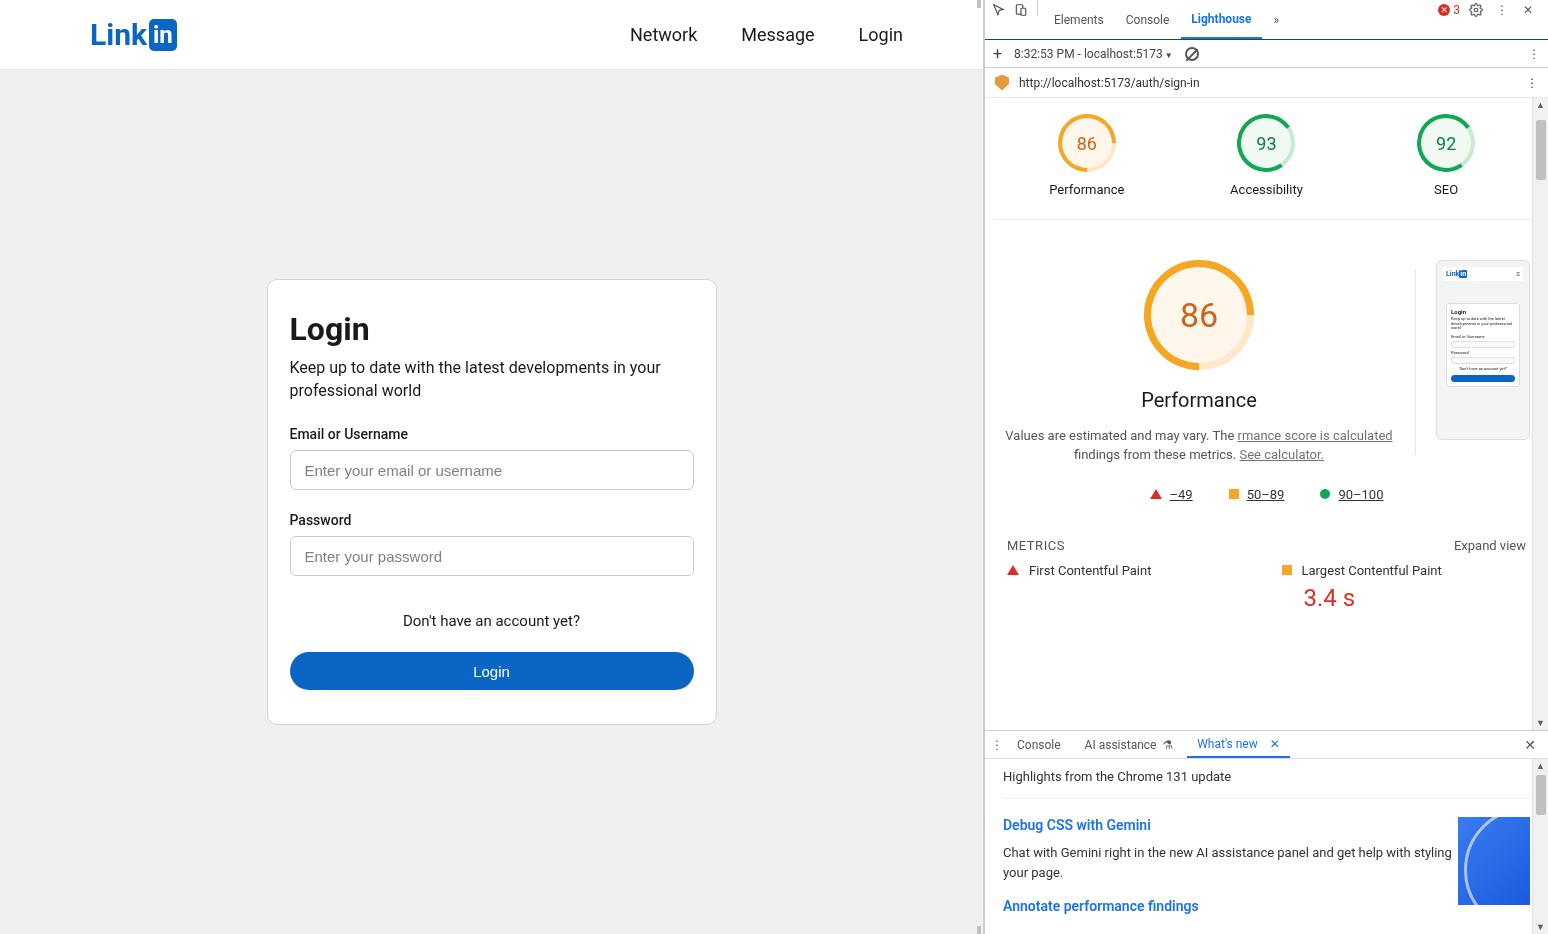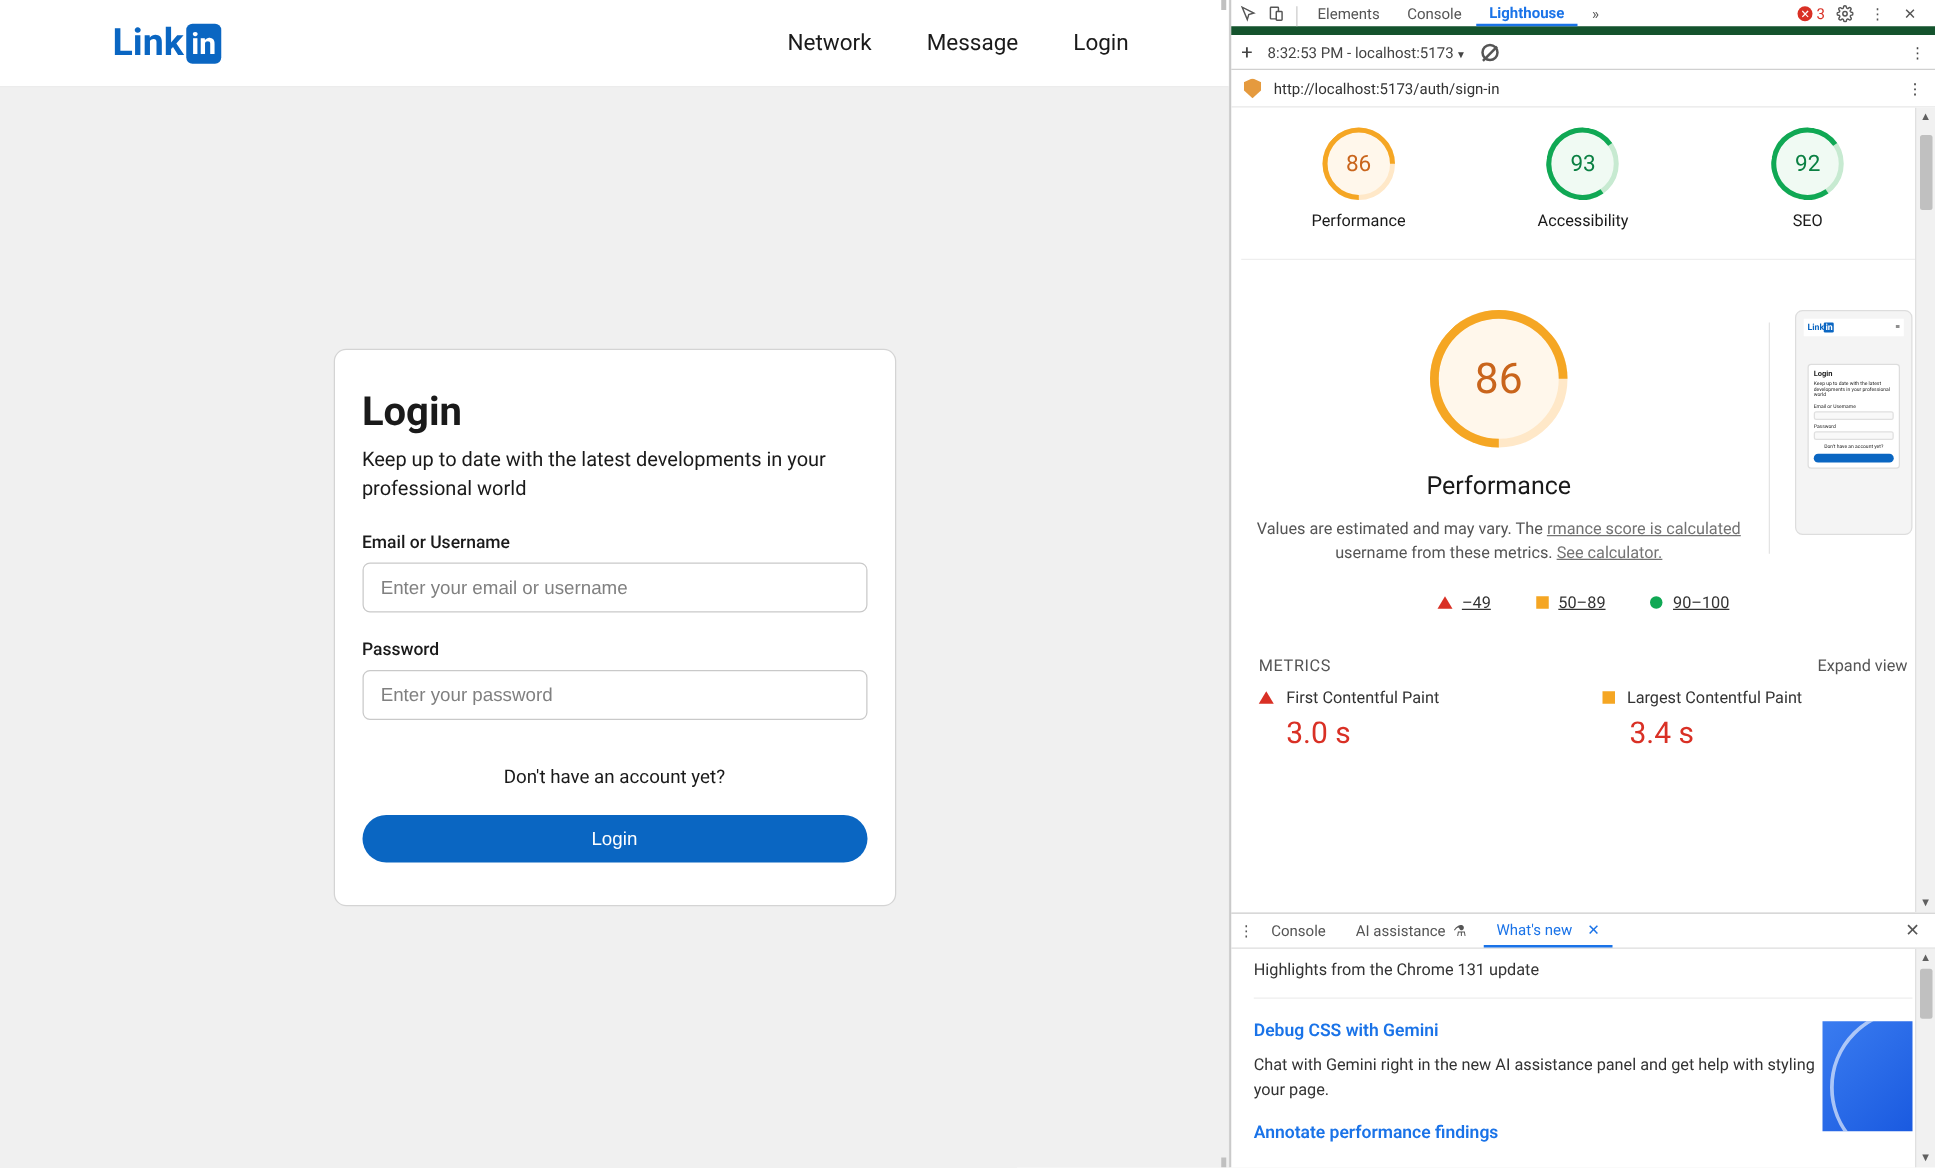--- a/index.html
+++ b/index.html
@@ -21,21 +21,21 @@
   .field { width: 100%; height: 40px; border: 1px solid #c9c9c9; border-radius: 6px; padding: 0 14px; font-size: 15px; margin-bottom: 22px;}
   .field::placeholder { color: #808080;}
   .no-account { text-align: center; font-size: 15px; margin: 14px 0 22px 0;}
   .login-btn { width: 100%; height: 38px; background: #0a66c2; color: #fff; border: none; border-radius: 19px; font-size: 15px; font-weight: 500; cursor: pointer;}
   .mini-scroll { position:absolute; right:2px; width:4px; background:#c0c0c0;}
   .mini-scroll.top{ top:0;height:8px;}
   .mini-scroll.bot{ bottom:0;height:8px;}
 
   
   .devtools { width: 564px; height: 100%; background: #fff; display: flex; flex-direction: column; font-size: 12px; color: #333; border-left: 1px solid #cacaca;}
-  .dt-tabs { height: 28px; border-bottom: 7px solid #14532d; display: flex; align-items: flex-end; padding: 0 4px; gap: 2px;}
+  .dt-tabs { height: 40px; border-bottom: 1px solid #14532d; display: flex; align-items: flex-start; padding: 0 4px; gap: 2px;}
   .dt-tabs .tool-icon { width: 20px; height: 20px; display: flex; align-items:center; justify-content:center; color:#555; cursor:pointer;}
   .dt-tab { padding: 0 10px; height: 100%; display: flex; align-items: center; color: #555; cursor: pointer;}
   .dt-tab.active { color: #1a73e8; border-bottom: 2px solid #1a73e8; font-weight: 700;}
   .dt-tabs .right-group { margin-left: auto; display: flex; align-items: center; gap: 6px; padding-right: 6px;}
   .err-badge { display:flex; align-items:center; gap:3px; color:#d93025;}
   .err-badge .dot { width:12px;height:12px;background:#d93025;border-radius:50%; display:flex;align-items:center;justify-content:center;color:#fff;font-size:9px;}
 
   .lh-toolbar { height: 28px; border-bottom: 1px solid #d0d0d0; display: flex; align-items: center; padding: 0 8px; gap: 12px; color:#444;}
   .lh-toolbar .plus { font-size: 16px; cursor:pointer;}
   .stop-icon { width:14px;height:14px; border:2px solid #555; border-radius:50%; position:relative; cursor:pointer;}
@@ -207,21 +207,21 @@
         </div>
       </div>
 
       <div class="perf-detail">
         <div class="perf-left">
           <div class="big-ring">
               <span>86</span>
             </div>
           <div class="perf-title">Performance</div>
           <div class="perf-desc">
-            <span>Values are estimated and may vary. The </span><a>rmance score is calculated</a><span> username from these metrics. </span><a>See calculator.</a>
+            <span>Values are estimated and may vary. The </span><a>rmance score is calculated</a><span> findings from these metrics. </span><a>See calculator.</a>
           </div>
         </div>
         <div style="width:1px;background:#e4e4e4;margin:10px 0;"></div>
         <div class="thumb">
           <div class="t-head">
               <span class="t-logo">Link<span style="background:#0a66c2;color:#fff;padding:0 1px;border-radius:1px;">in</span></span>
               <span>≡</span>
             </div>
           <div class="t-card">
             <div style="font-weight:700;">Login</div>
@@ -254,21 +254,20 @@
       <div class="metrics-bar">
         <span class="mt">METRICS</span>
         <span class="ev">Expand view</span>
       </div>
       <div class="metrics">
         <div class="metric">
           <div class="mh">
               <span class="tri"></span>
               <span>First Contentful Paint</span>
             </div>
-          <div class="mv">3.0 s</div>
         </div>
         <div class="metric">
           <div class="mh">
               <span class="sq"></span>
               <span>Largest Contentful Paint</span>
             </div>
           <div class="mv">3.4 s</div>
         </div>
       </div>
 

